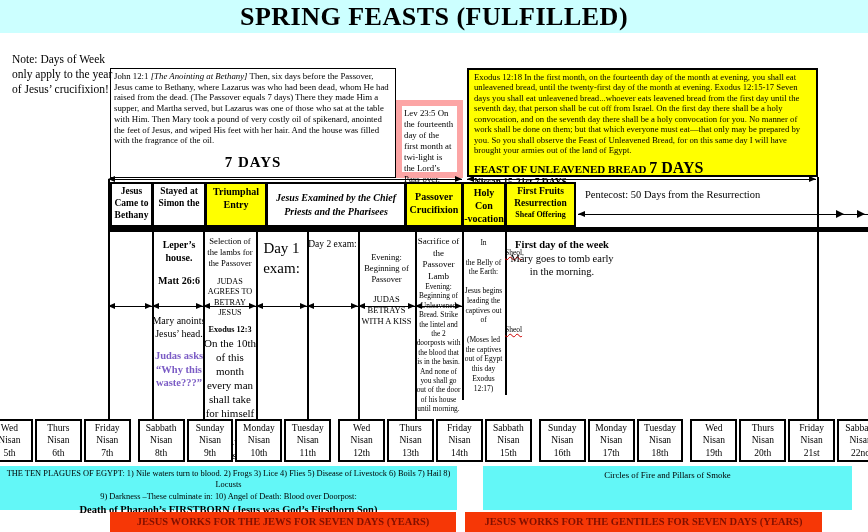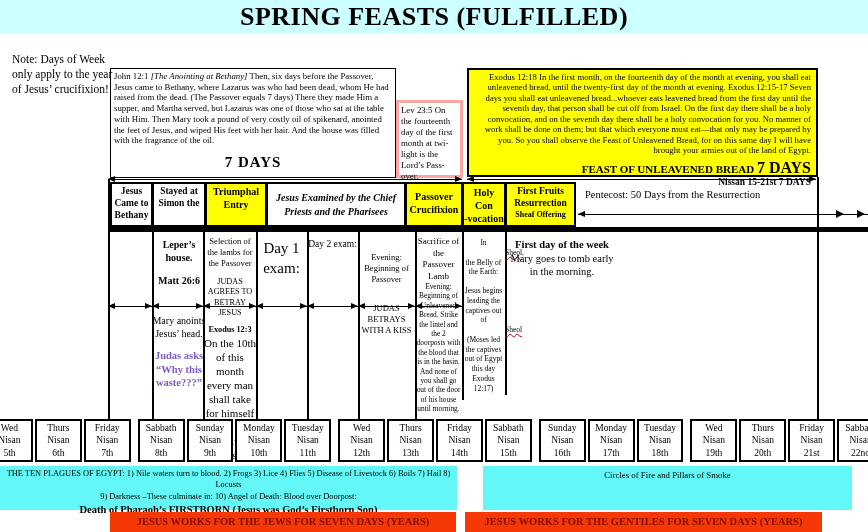--- a/index.html
+++ b/index.html
@@ -13,24 +13,24 @@
   
   #title-bar { left:0; top:4; width:868px; height:33px; background:#CCFFFF;
     display:flex; align-items:center; justify-content:center; }
   #title-bar span { font-size:26px; font-weight:bold; letter-spacing:.5px; }
   
   #note { left:12px; top:52px; width:104px; font-size:11.5px; line-height:1.3; }
   
   #john-box { left:110px; top:68px; width:286px; height:110px; border:1px solid #000;
     padding:2px 3px; font-size:8.8px; line-height:1.22; }
   #john-days { font-size:15px; font-weight:bold; text-align:center; margin-top:7px; letter-spacing:1px; }
-  #lev-box { left:396px; top:100px; width:67px; height:78px; border:3px solid #fca5a5;
+  #lev-box { left:396px; top:100px; width:67px; height:78px; border:6px solid #fca5a5;
     padding:2px 2px; font-size:8.8px; line-height:1.25; }
   #exodus-box { left:467px; top:68px; width:351px; height:109px; border:2px solid #000;
-    background:#FFFF00; padding:2px 5px; font-size:8.7px; line-height:1.2; text-align:right; }
+    background:#FFFF00; padding:2px 5px; font-size:8.7px; line-height:1.2; text-align:left; }
   #exodus-feast-line { margin-top:2px; }
   #exodus-feast-line .feast { font-size:11px; font-weight:bold; }
   #exodus-feast-line .days { font-size:16px; font-weight:bold; }
   #exodus-nissan { font-size:9.5px; font-weight:bold; }
   
   .harrow { position:absolute; height:0; border-top:1.5px solid #000; }
   .harrow::before { content:""; position:absolute; left:0; top:-4.5px; width:0; height:0;
     border-top:3.5px solid transparent; border-bottom:3.5px solid transparent; border-right:7px solid #000; }
   .harrow::after { content:""; position:absolute; right:0; top:-4.5px; width:0; height:0;
     border-top:3.5px solid transparent; border-bottom:3.5px solid transparent; border-left:7px solid #000; }
@@ -149,21 +149,21 @@
   <div style="margin-top:7px; font-size:8.2px;">JUDAS AGREES TO BETRAY JESUS</div>
   <div style="margin-top:6px; font-weight:bold; font-size:8.2px;">Exodus 12:3</div>
   <div style="font-size:11px; line-height:1.28;">On the 10th of this month every man shall take for himself a lamb...without blemish, a male of the</div>
 </div>
 
 <div class="colblock" style="left:257px; top:238px; width:49px; font-size:15px; line-height:1.35;">Day 1 exam:</div>
 <div class="colblock" style="left:308px; top:238px; width:49px; font-size:9.5px; line-height:1.35;">Day 2 exam:</div>
 
 <div class="colblock" style="left:359px; top:238px; width:55px; font-size:9.5px; line-height:1.35;">
   <div style="margin-top:14px; font-size:8.5px; line-height:1.3;">Evening: Beginning of Passover</div>
-  <div style="margin-top:18px; font-size:8.5px; line-height:1.3;">JUDAS BETRAYS WITH A KISS</div>
+  <div style="margin-top:9px; font-size:8.5px; line-height:1.3;">JUDAS BETRAYS WITH A KISS</div>
 </div>
 
 <div class="colblock" style="left:416px; top:236px; width:45px; font-size:9px; line-height:1.28;">
   <div>Sacrifice of the Passover Lamb</div>
   <div style="font-size:7.4px; line-height:1.27;">Evening: Beginning of Unleavened Bread. Strike the lintel and the 2 doorposts with the blood that is in the basin. And none of you shall go out of the door of his house until morning.</div>
 </div>
 
 <div class="colblock" style="left:463px; top:238px; width:41px; font-size:7.5px; line-height:1.3;">
   <div><span>In </span><span class="wavy">Sheol</span><span>, the Belly of the Earth:</span></div>
   <div style="margin-top:9px;"><span>Jesus begins leading the captives out of </span><span class="wavy">Sheol</span><span> (Moses led the captives out of Egypt this day Exodus 12:17)</span></div>

